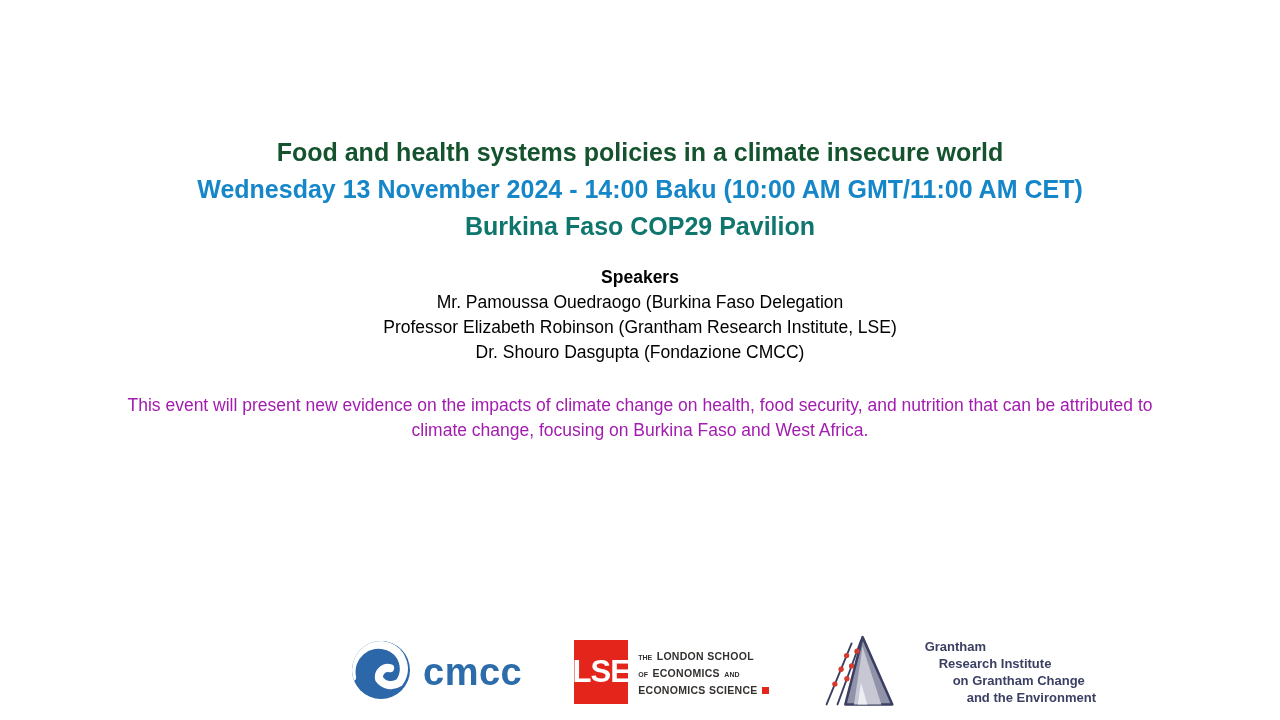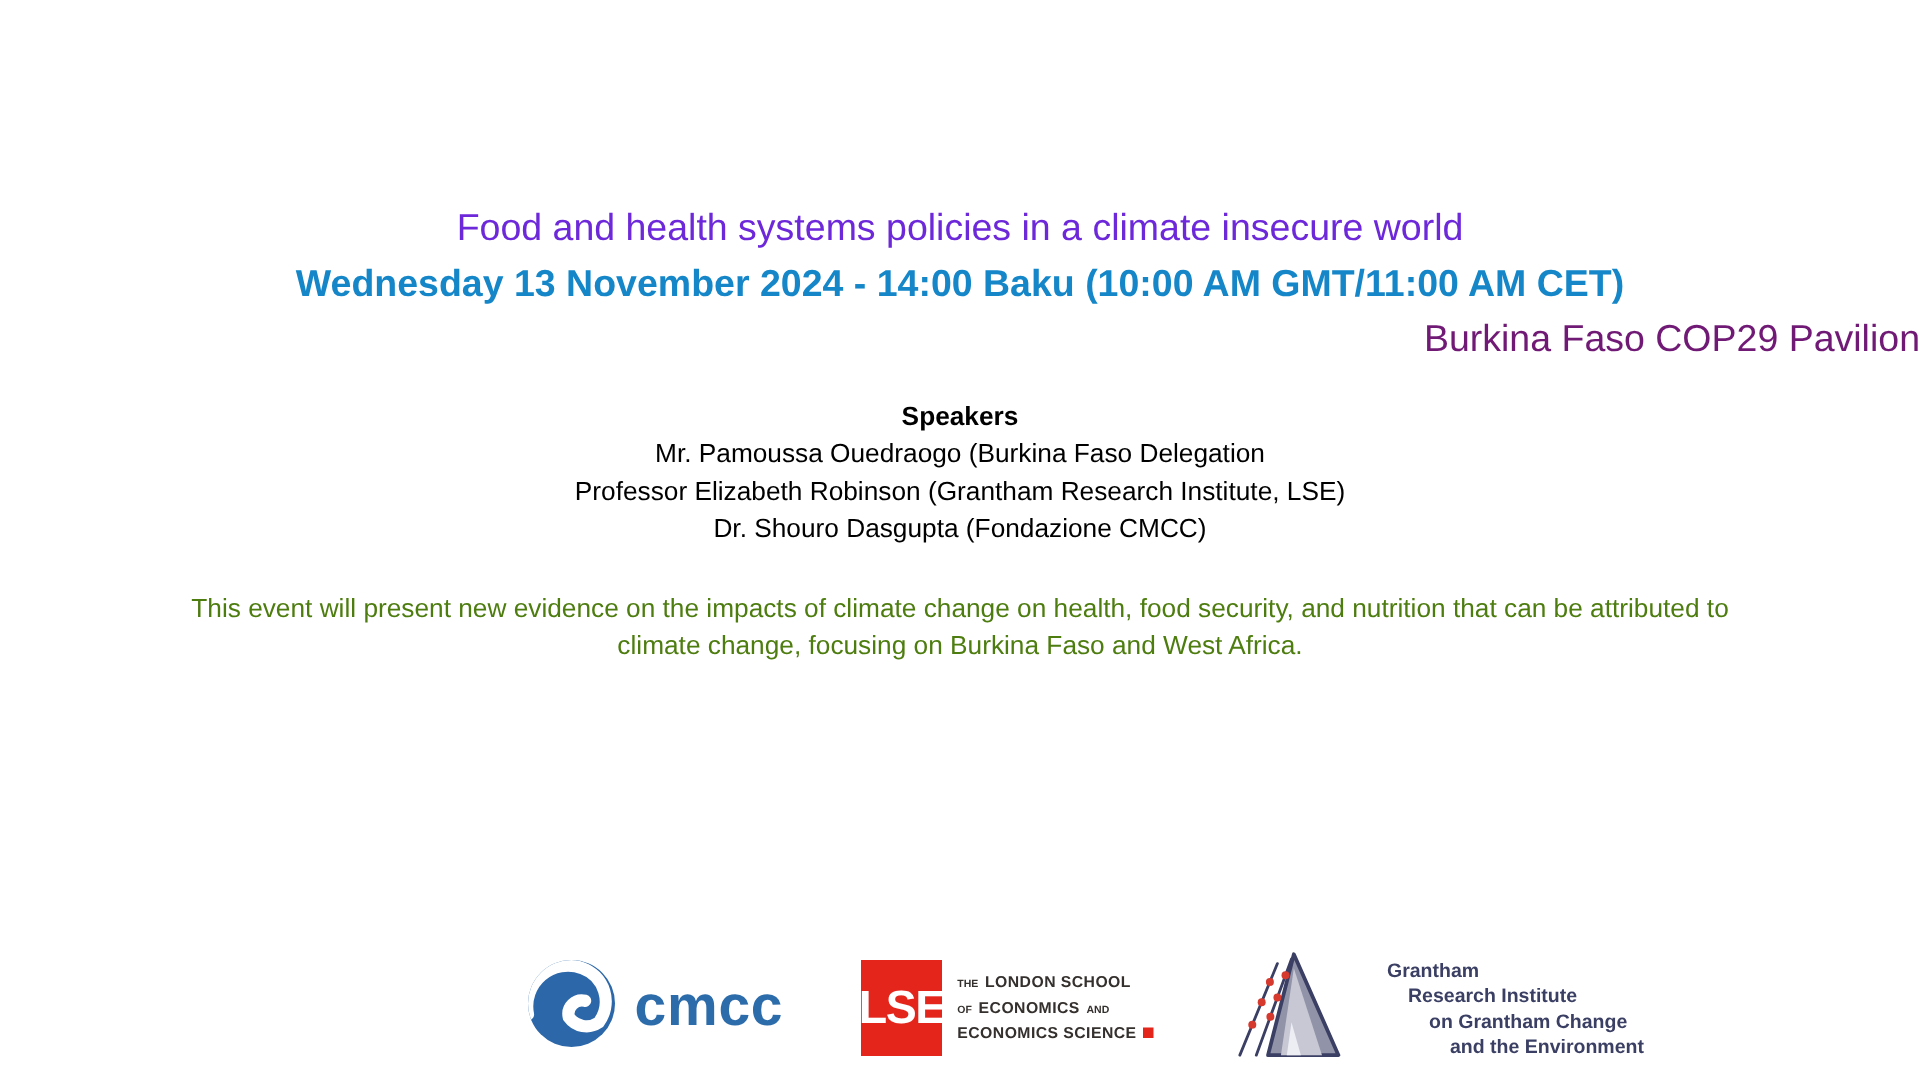--- a/index.html
+++ b/index.html
@@ -14,23 +14,23 @@
   }
 
   
   .header {
     position: absolute;
     top: 134px;
     left: 0;
     width: 100%;
     text-align: center;
   }
-  .title    { font-size: 25px; font-weight: normal; color: #6d28d9; line-height: 37px; }
+  .title    { font-size: 25px; font-weight: bold; color: #14532d; line-height: 37px; }
   .datetime { font-size: 25px; font-weight: bold; color: #1586c8; line-height: 37px; }
-  .location { font-size: 25px; font-weight: normal; color: #701a75; line-height: 37px; text-align: right; }
+  .location { font-size: 25px; font-weight: bold; color: #0f766e; line-height: 37px; }
 
   
   .speakers {
     position: absolute;
     top: 265px;
     left: 0;
     width: 100%;
     text-align: center;
     font-size: 17.5px;
     line-height: 25px;
@@ -39,21 +39,21 @@
   .speakers-heading { font-weight: bold; }
 
   
   .para {
     position: absolute;
     left: 0;
     right: 0;
     text-align: center;
     font-size: 17.5px;
     line-height: 25px;
-    color: #4d7c0f;
+    color: #a21caf;
   }
   .para-inner { max-width: 1050px; margin: 0 auto; }
   .para1 { top: 393px; }
   .para2 { top: 466px; }
 
   
   .logos {
     position: absolute;
     bottom: 10px;
     left: 0;

